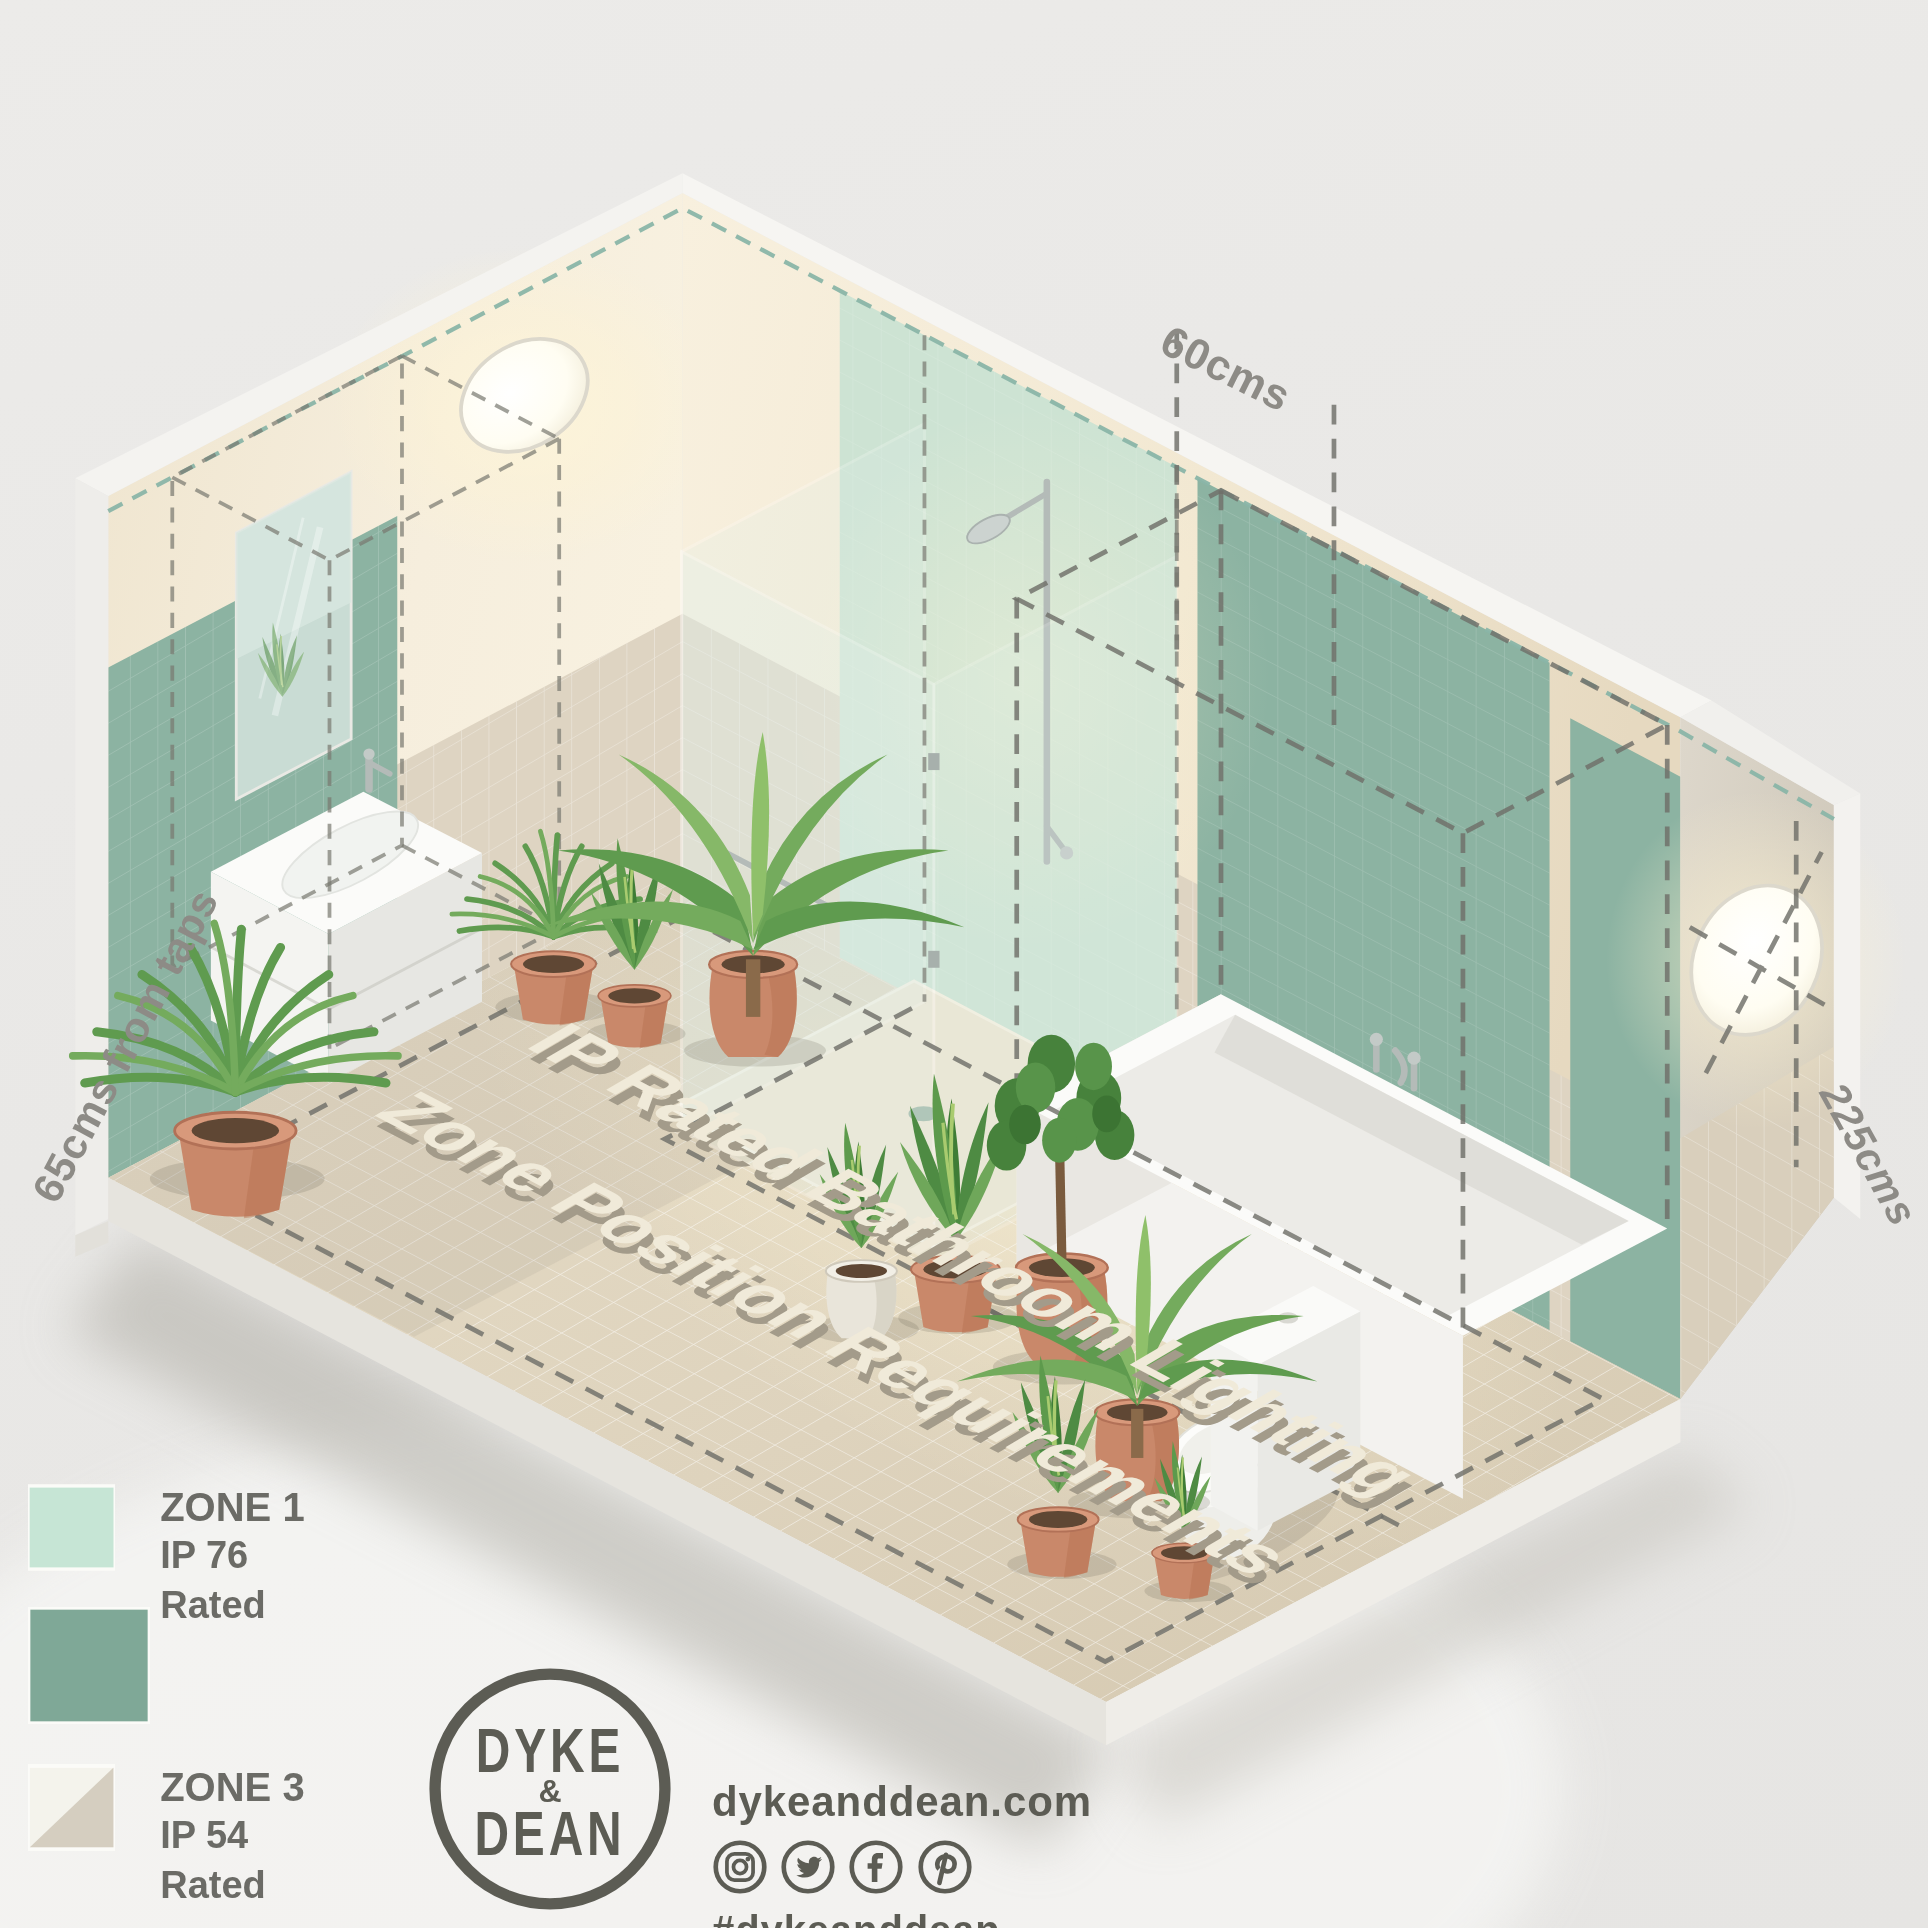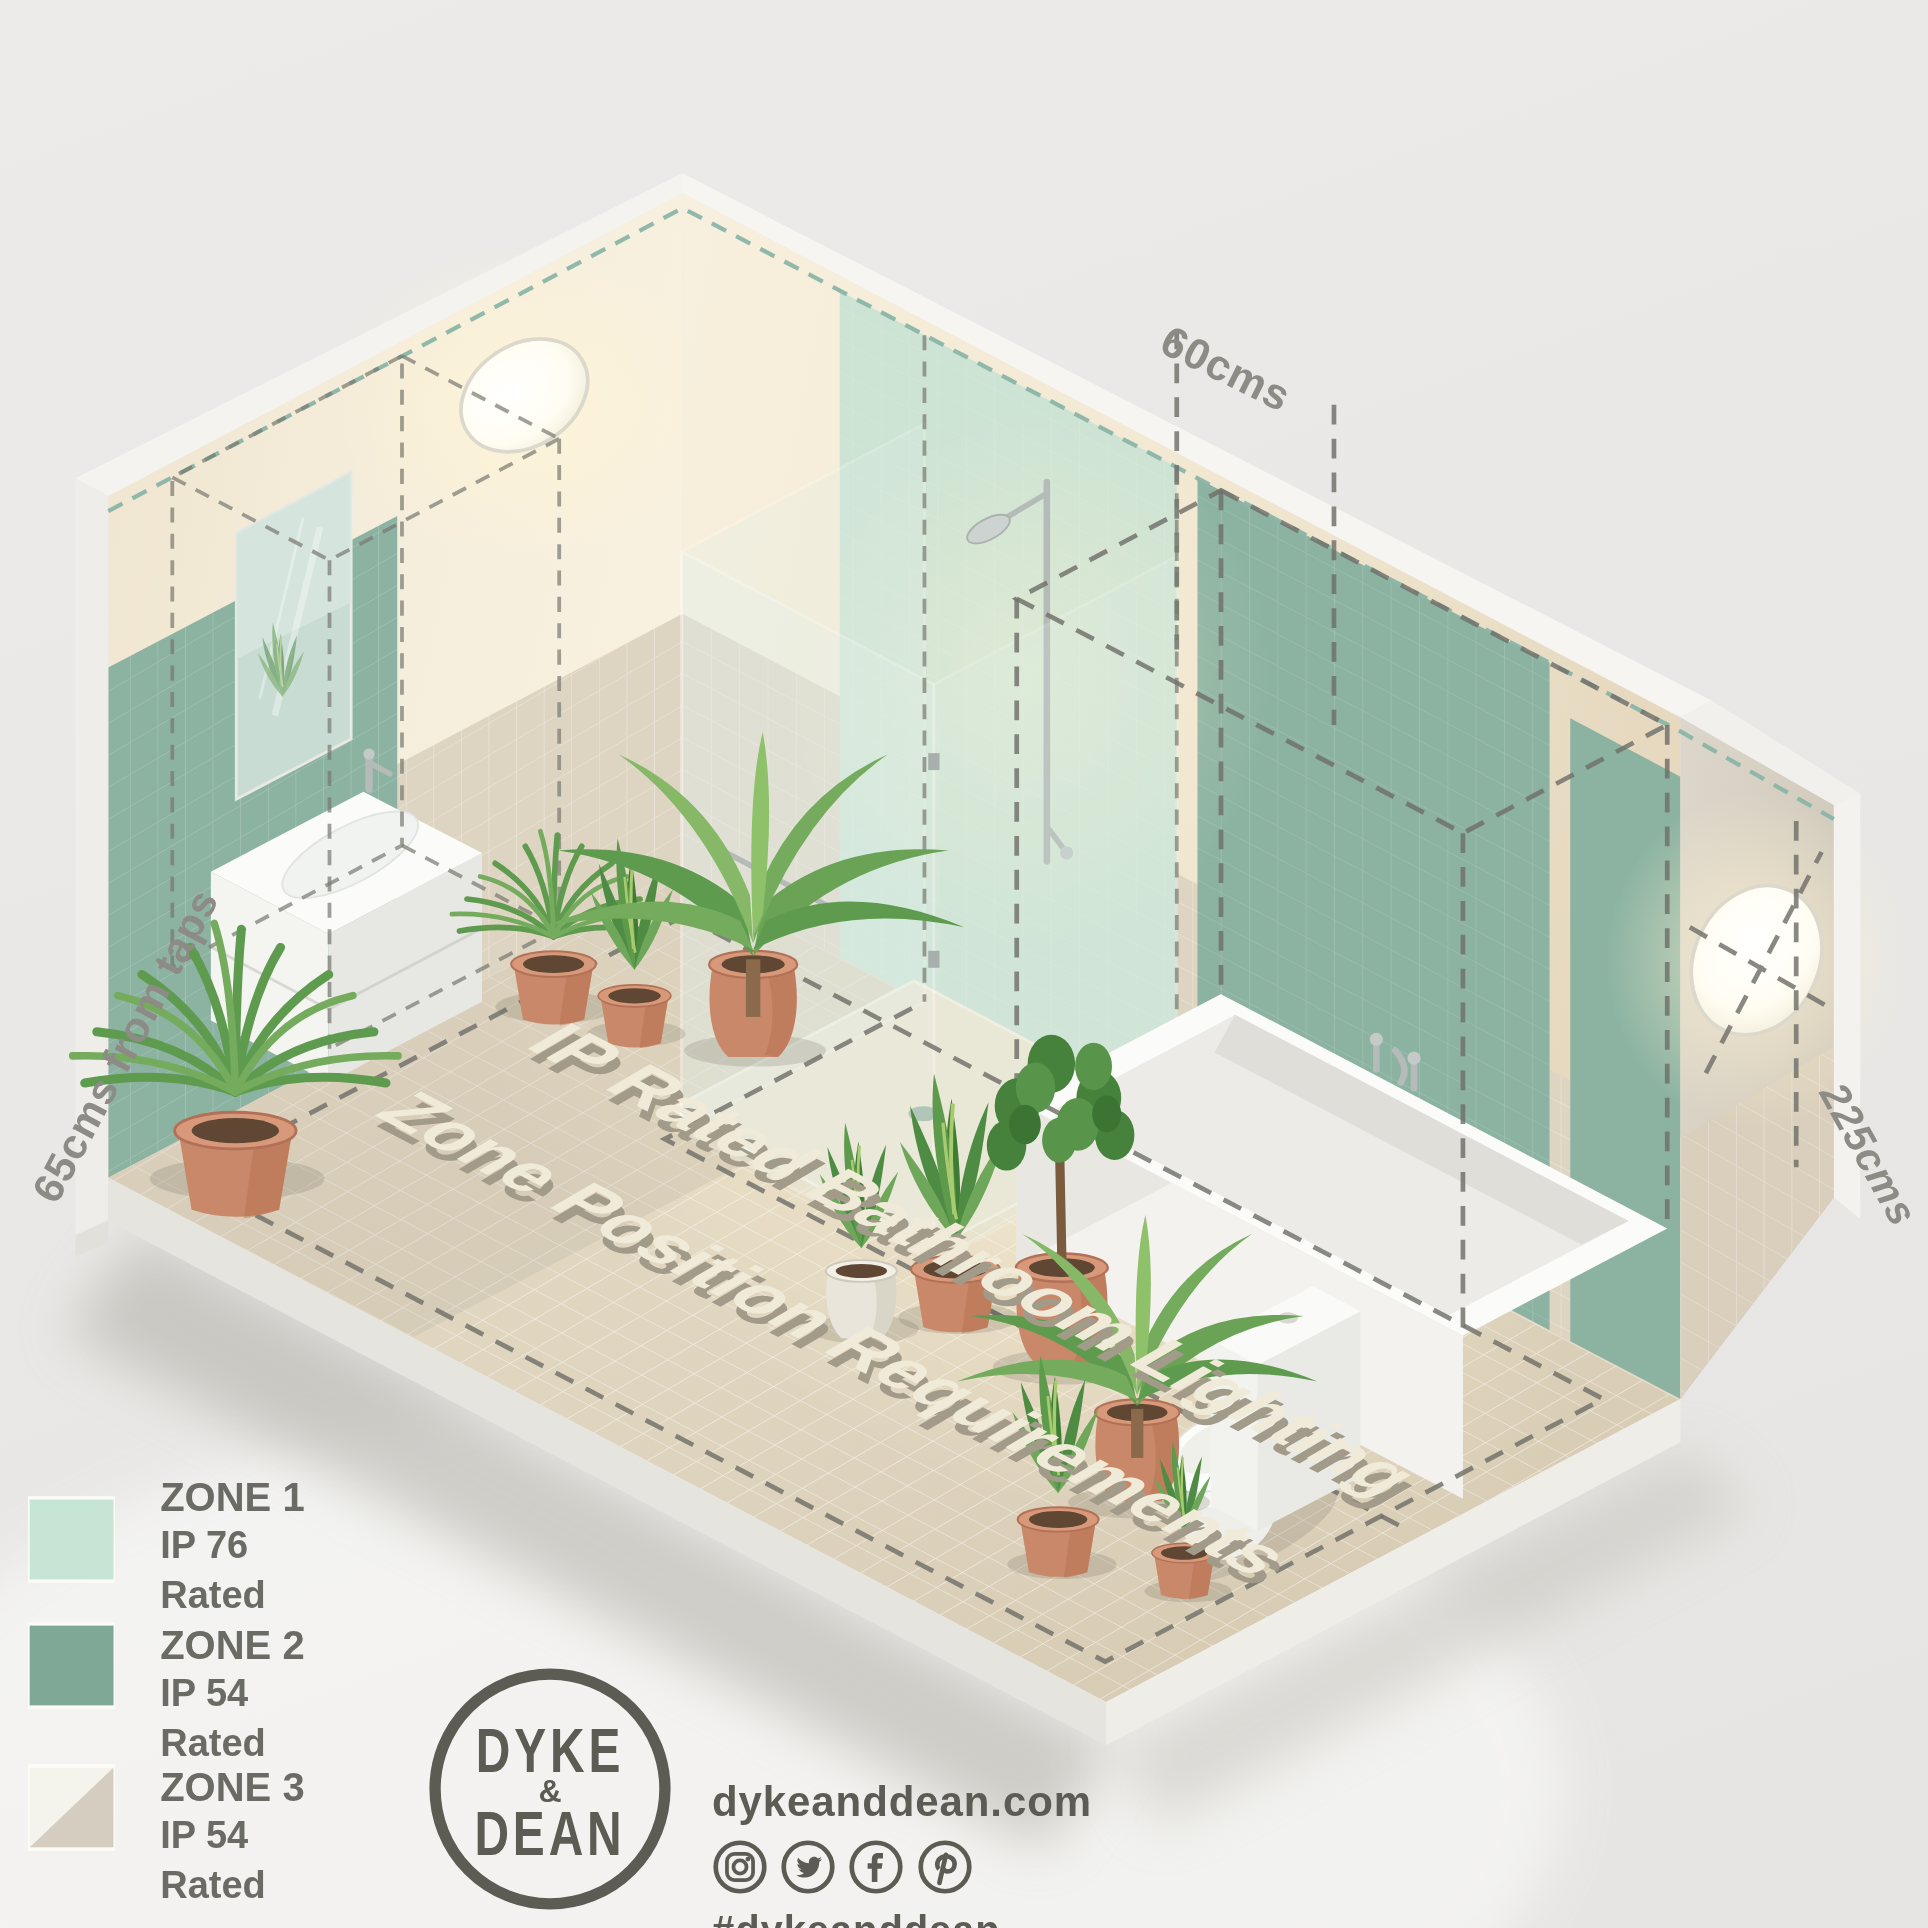--- a/index.html
+++ b/index.html
@@ -10,21 +10,21 @@
   .dashG{stroke:#6f6f69;stroke-width:5;fill:none;stroke-dasharray:21 15;opacity:.82;stroke-linecap:butt;}
   .dashGt{stroke:#77776f;stroke-width:4;fill:none;stroke-dasharray:16 12;opacity:.7;}
   .dashT{stroke:#8ab5a8;stroke-width:4.5;fill:none;stroke-dasharray:17 12;opacity:.95;}
   .chrome{stroke:#b4bbb8;stroke-linecap:round;fill:none;}
   .dim-label{position:absolute;color:#8d8b86;font-weight:700;font-size:43px;letter-spacing:0.9px;white-space:nowrap;}
   #label-60{left:1175px;top:316px;transform:rotate(26.5deg);transform-origin:0 0;}
   #label-65{left:22.6px;top:1188px;transform:rotate(-62deg);transform-origin:0 0;font-size:42px;}
   #label-225{left:1851px;top:1075px;transform:rotate(61deg);transform-origin:0 0;font-size:41px;font-style:italic;}
   #legend{position:absolute;left:28px;top:1459px;}
   .legend-row{position:absolute;left:0;display:flex;align-items:flex-start;}
-  .legend-row.r0{top:0;align-items:center;} .legend-row.r1{top:148px;} .legend-row.r2{top:290px;}
+  .legend-row.r0{top:10px;} .legend-row.r1{top:148px;} .legend-row.r2{top:290px;}
   .legend-swatch{width:122px;height:117px;display:block;}
   .legend-text{margin-left:45px;padding-top:15px;color:#6b6b66;}
   .legend-name{font-size:40px;font-weight:700;line-height:1.18;}
   .legend-rating{font-size:38px;font-weight:600;line-height:1.3;}
   #footer{position:absolute;left:420px;top:1659px;display:flex;}
   #logo-circle-svg{width:260px;height:260px;display:block;}
   #footer-right{margin-left:32px;padding-top:119px;color:#5c5c54;}
   .website{font-size:42px;font-weight:700;letter-spacing:0.9px;}
   .social-row{display:flex;gap:12.2px;margin-top:13px;}
   .soc{width:56px;height:56px;display:block;}
@@ -391,24 +391,20 @@
     </svg>
     <div class="legend-text">
       <div class="legend-name">ZONE 1</div>
       <div class="legend-rating">IP 76 Rated</div>
     </div>
   </div>
   <div class="legend-row r1">
     <svg class="legend-swatch" viewBox="0 0 130 124">
       <rect x="0" y="0" width="130" height="124" stroke="#fbfbf8" stroke-width="5" fill="#7fa897"></rect>
     </svg>
-    <div class="legend-text">
-      <div class="legend-name">ZONE 2</div>
-      <div class="legend-rating">IP 54 Rated</div>
-    </div>
   </div>
   <div class="legend-row r2">
     <svg class="legend-swatch" viewBox="0 0 130 124">
       <rect x="0" y="0" width="130" height="124" stroke="#fbfbf8" stroke-width="5" fill="#f4f3ec"></rect>
       <polygon points="2,122 128,2 128,122" fill="#d5cec0"></polygon>
       <rect x="0" y="0" width="130" height="124" fill="none" stroke="#fbfbf8" stroke-width="5"></rect>
     </svg>
     <div class="legend-text">
       <div class="legend-name">ZONE 3</div>
       <div class="legend-rating">IP 54 Rated</div>

